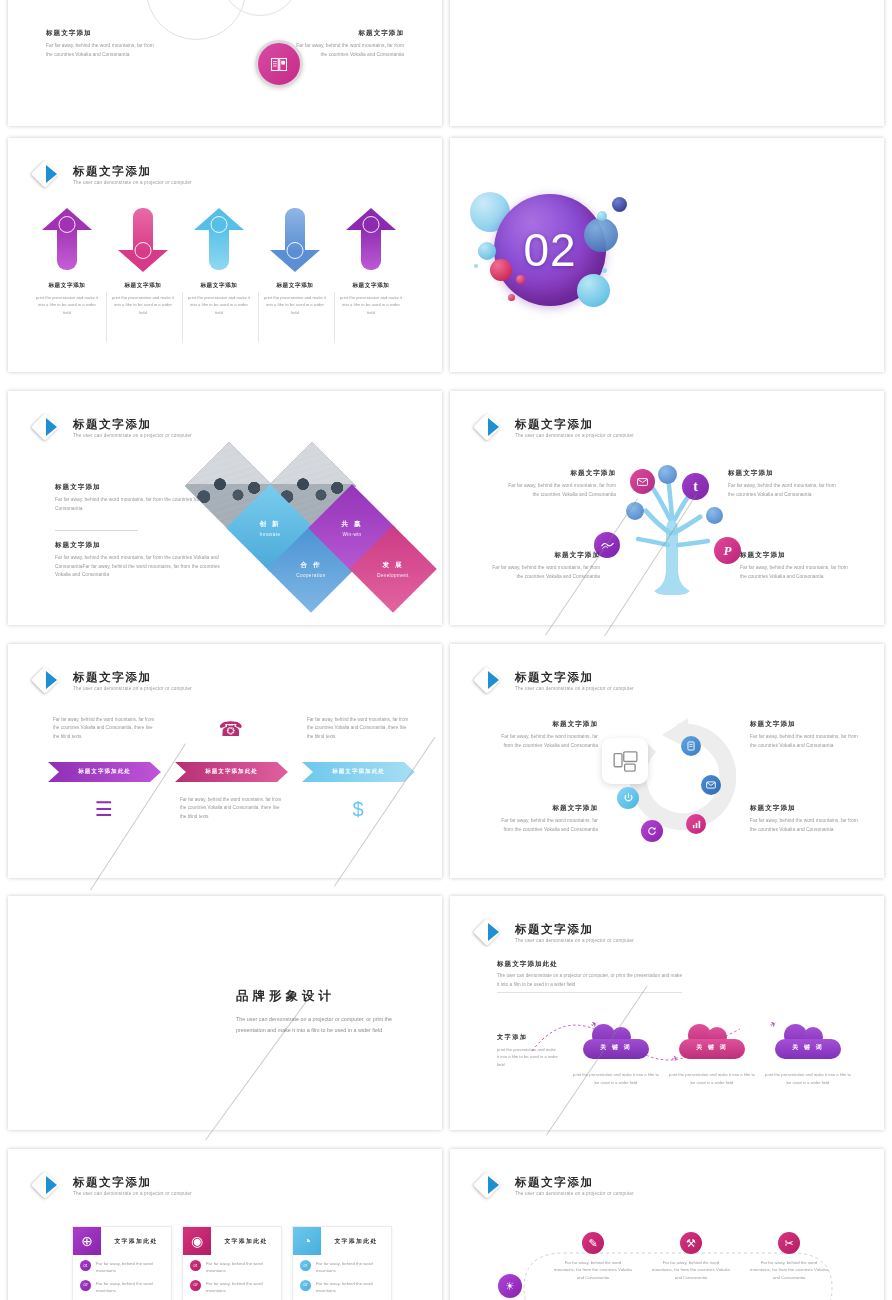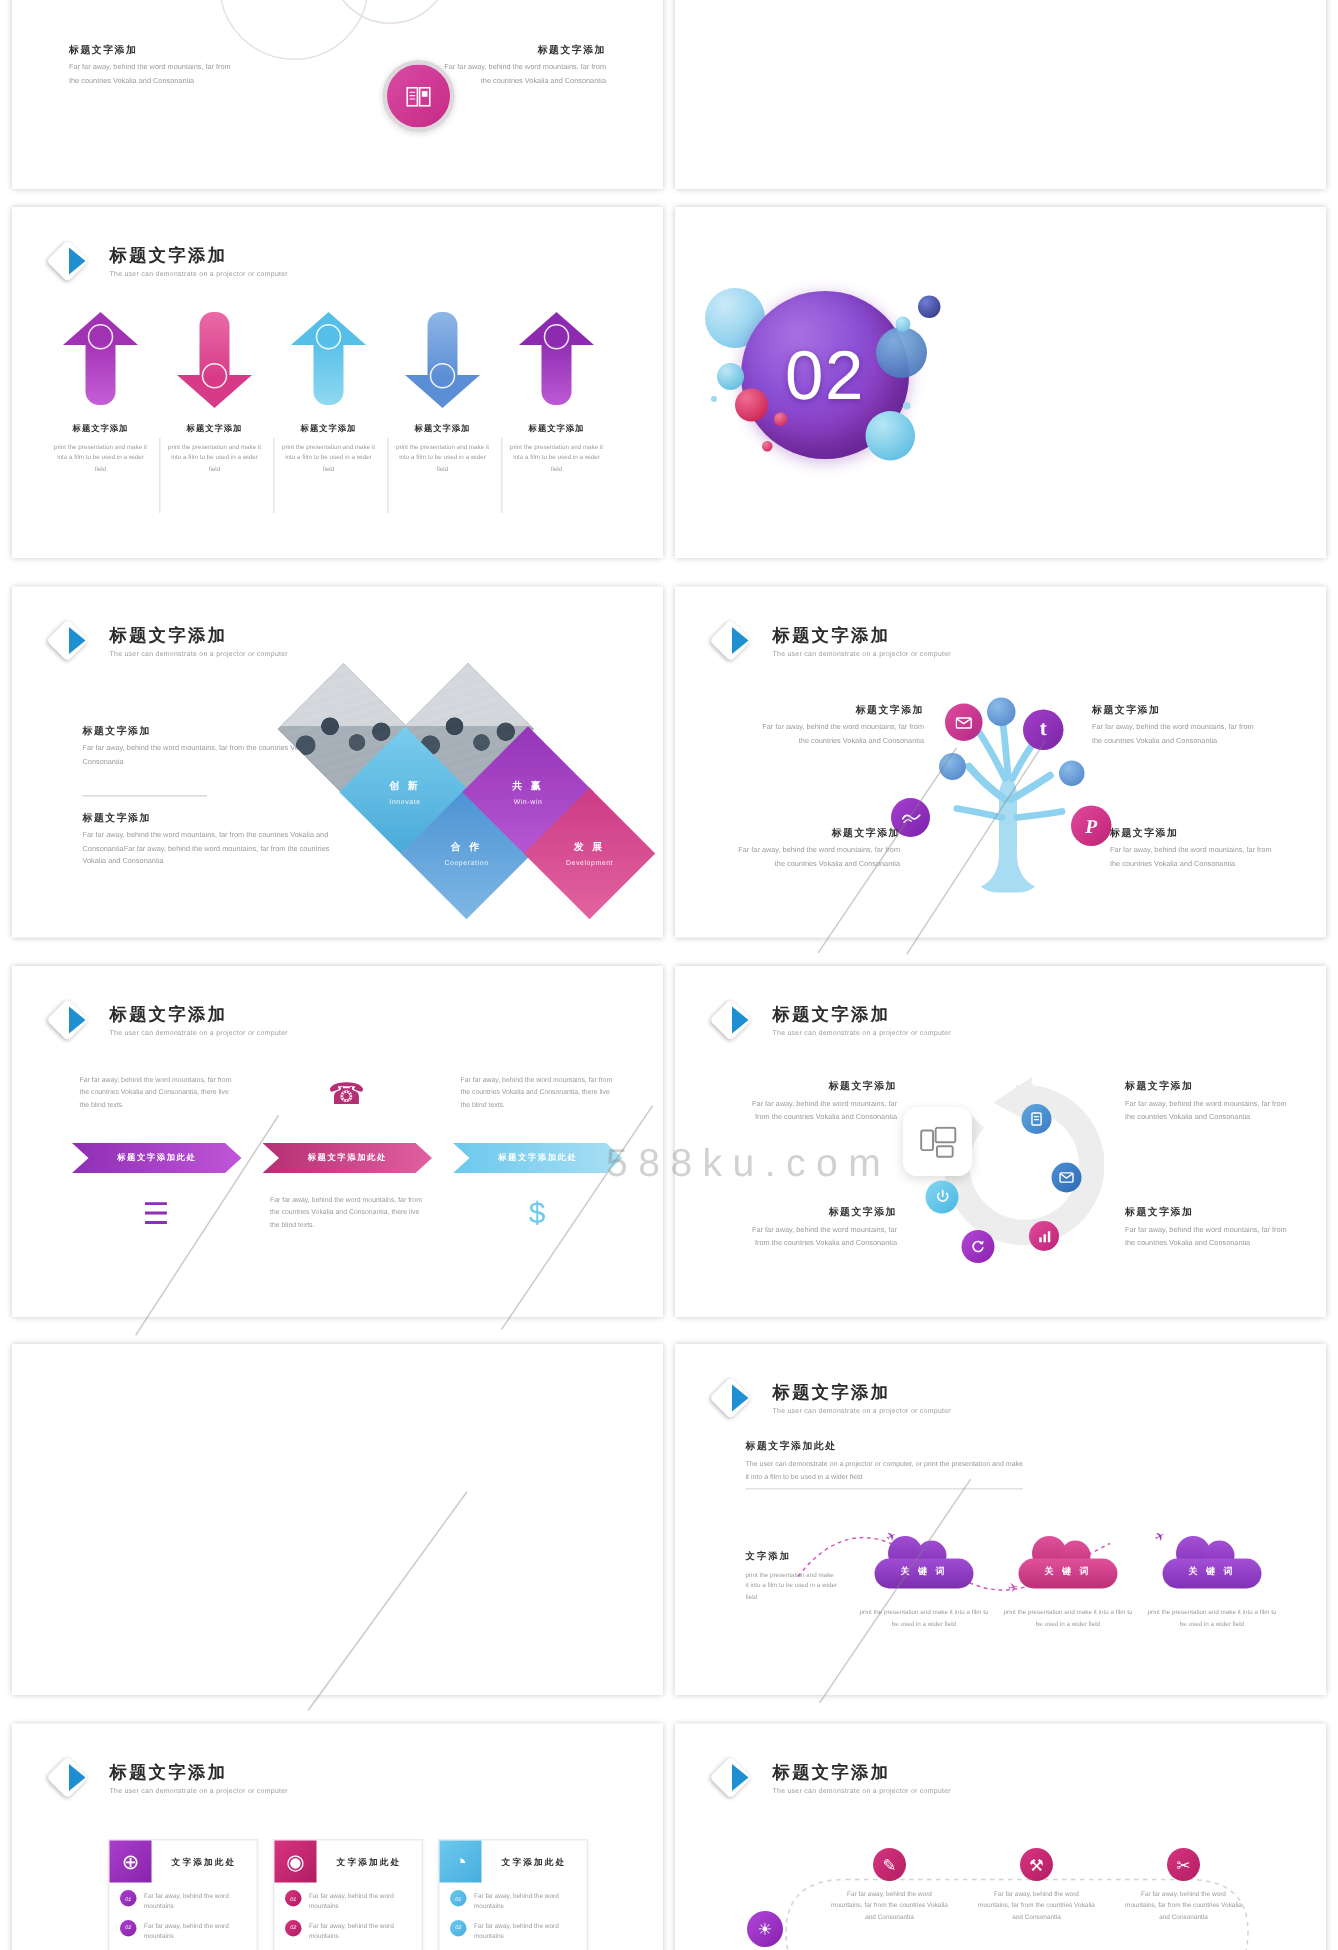--- a/index.html
+++ b/index.html
@@ -481,20 +481,24 @@
           <div class="b">Far far away, behind the word mountains, far from the countries Vokalia and Consonantia</div>
         </div>
         <div class="blk" style="left: 300px; top: 160px; width: 108px; text-align: left;">
           <div class="t">标题文字添加</div>
           <div class="b">Far far away, behind the word mountains, far from the countries Vokalia and Consonantia</div>
         </div>
       </div>
 </div>
 
 <div class="slide" style="left:8px;top:896px;width:434px;height:234px;">
+  <div class="bigtitle" style="left:228px;top:92px;">
+    <div class="t">品牌形象设计</div>
+    <div class="b">The user can demonstrate on a projector or computer, or print the presentation and make it into a film to be used in a wider field</div>
+  </div>
 </div>
 
 <div class="slide" style="left:450px;top:896px;width:434px;height:234px;">
   <div class="hdr">
     <div class="hdr-badge">
           <div class="dia"></div>
           <div class="ar"></div>
         </div>
     <div class="hdr-texts">
       <div class="hdr-cn">标题文字添加</div>
@@ -618,21 +622,20 @@
         <div class="tlnode" style="left: 48px; top: 125px; width: 24px; height: 24px; background: linear-gradient(135deg, rgb(176, 70, 216), rgb(134, 32, 174)); font-size: 11px;">☀</div>
         <div class="tlnode" style="left: 132px; top: 83px; background: linear-gradient(135deg, rgb(214, 53, 127), rgb(180, 29, 99)); font-size: 11px;">✎</div>
         <div class="tltext" style="left: 104px; top: 110px;">Far far away, behind the word mountains, far from the countries Vokalia and Consonantia</div>
         <div class="tlnode" style="left: 230px; top: 83px; background: linear-gradient(135deg, rgb(214, 53, 127), rgb(180, 29, 99)); font-size: 11px;">⚒</div>
         <div class="tltext" style="left: 202px; top: 110px;">Far far away, behind the word mountains, far from the countries Vokalia and Consonantia</div>
         <div class="tlnode" style="left: 328px; top: 83px; background: linear-gradient(135deg, rgb(214, 53, 127), rgb(180, 29, 99)); font-size: 11px;">✂</div>
         <div class="tltext" style="left: 300px; top: 110px;">Far far away, behind the word mountains, far from the countries Vokalia and Consonantia</div>
       </div>
 </div>
 
-<div class="wm wm-dom" style="left:404px;top:760px;">588ku.com</div>
 
 <div class="wm-line" style="left:205px;top:1140px;width:180px;transform:rotate(-54deg);"></div>
 <div class="wm-line" style="left:545px;top:635px;width:165px;transform:rotate(-56deg);"></div>
 <div class="wm-line" style="left:334px;top:886px;width:180px;transform:rotate(-56deg);"></div>
 <div class="wm-line" style="left:546px;top:1135px;width:180px;transform:rotate(-56deg);"></div>
 <div class="wm-line" style="left:90px;top:890px;width:175px;transform:rotate(-57deg);"></div>
 <div class="wm-line" style="left:604px;top:636px;width:170px;transform:rotate(-57deg);"></div>
 
 </div>
 

